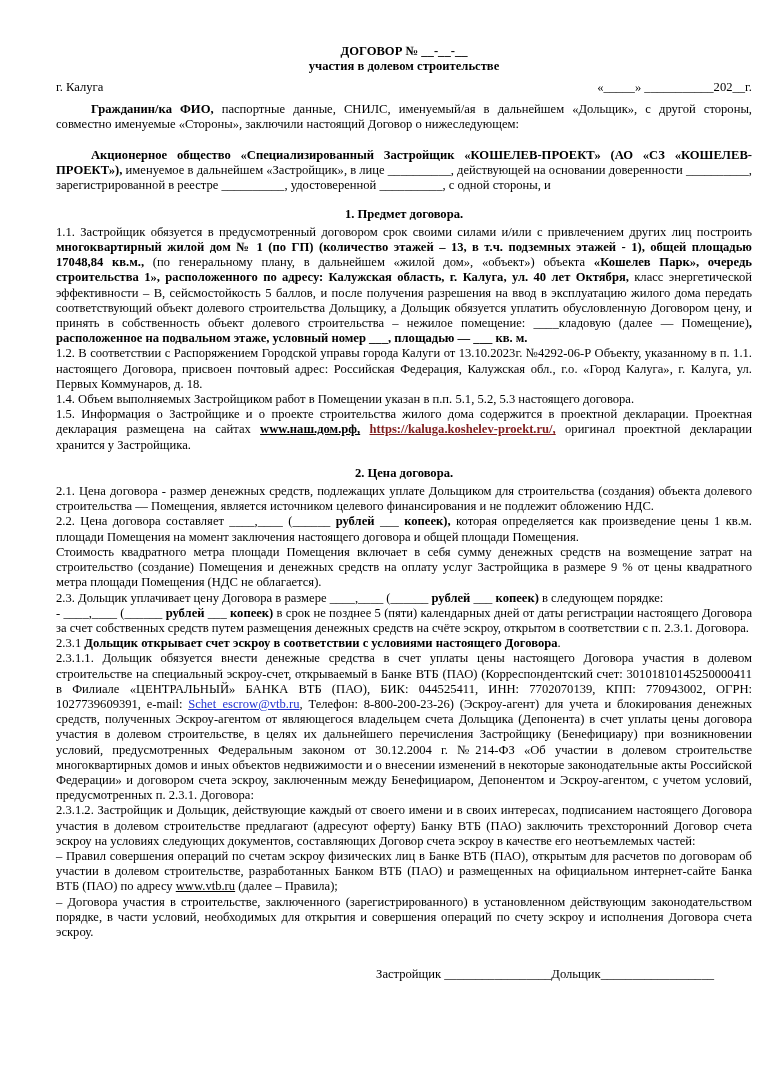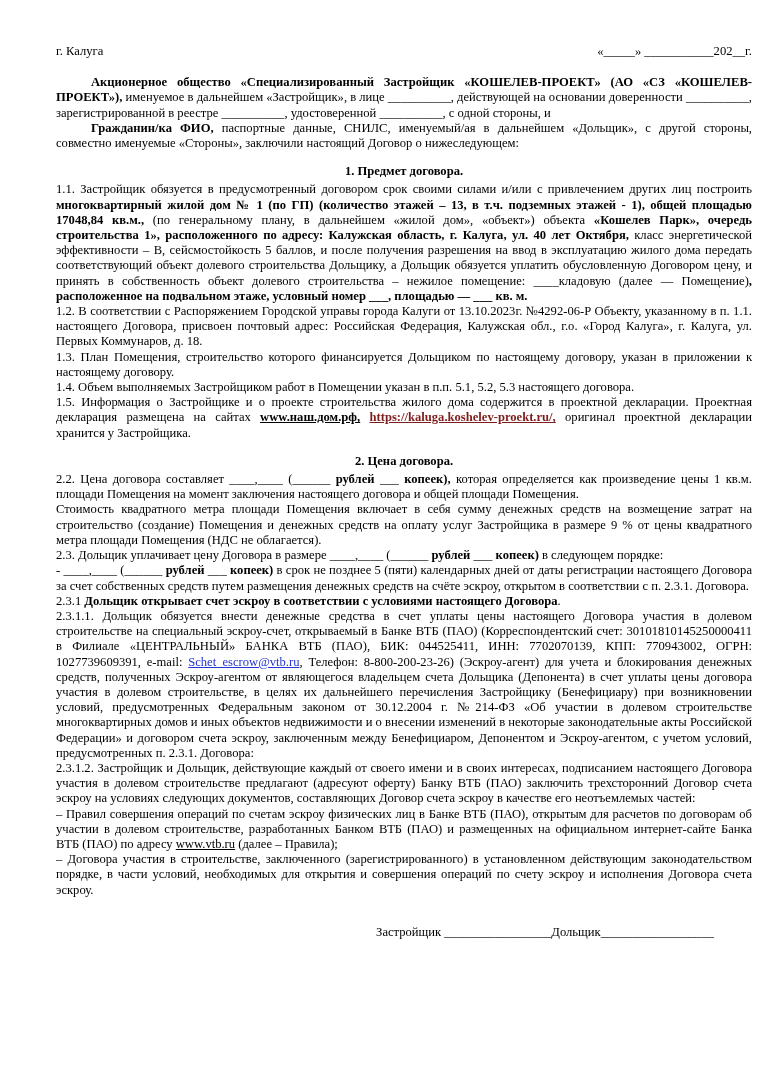--- a/index.html
+++ b/index.html
@@ -52,36 +52,40 @@
     justify-content: flex-end;
     margin-top: 27px;
     padding-right: 38px;
   }
 </style>
 </head>
 <body>
 
 <div class="page">
 
+  <div class="title">
+    <div>ДОГОВОР № __-__-__</div>
+    <div>участия в долевом строительстве</div>
+  </div>
 
   <div class="meta-row">
     <span>г. Калуга</span>
     <span>«_____» ___________202__г.</span>
   </div>
 
   <div>
+      <p class="para indent"><span class="b">Гражданин/ка ФИО,</span><span> паспортные данные, СНИЛС, именуемый/ая в дальнейшем «Дольщик», с другой стороны, совместно именуемые «Стороны», заключили настоящий Договор о нижеследующем:</span></p>
       <p class="para indent first"><span class="b">Акционерное общество «Специализированный Застройщик «КОШЕЛЕВ-ПРОЕКТ» (АО «СЗ «КОШЕЛЕВ-ПРОЕКТ»),</span><span> именуемое в дальнейшем «Застройщик», в лице __________, действующей на основании доверенности __________, зарегистрированной в реестре __________, удостоверенной __________, с одной стороны, и</span></p>
-      <p class="para indent"><span class="b">Гражданин/ка ФИО,</span><span> паспортные данные, СНИЛС, именуемый/ая в дальнейшем «Дольщик», с другой стороны, совместно именуемые «Стороны», заключили настоящий Договор о нижеследующем:</span></p>
       <p class="para heading"><span>1. Предмет договора.</span></p>
       <p class="para"><span>1.1. Застройщик обязуется в предусмотренный договором срок своими силами и/или с привлечением других лиц построить </span><span class="b">многоквартирный жилой дом № 1 (по ГП) (количество этажей – 13, в т.ч. подземных этажей - 1), общей площадью 17048,84 кв.м.,</span><span> (по генеральному плану, в дальнейшем «жилой дом», «объект») объекта </span><span class="b">«Кошелев Парк», очередь строительства 1», расположенного по адресу: Калужская область, г. Калуга, ул. 40 лет Октября,</span><span> класс энергетической эффективности – В, сейсмостойкость 5 баллов, и после получения разрешения на ввод в эксплуатацию жилого дома передать соответствующий объект долевого строительства Дольщику, а Дольщик обязуется уплатить обусловленную Договором цену, и принять в собственность объект долевого строительства – нежилое помещение: ____кладовую (далее — Помещение)</span><span class="b">, расположенное на подвальном этаже, условный номер ___, площадью — ___ кв. м.</span></p>
       <p class="para"><span>1.2. В соответствии с Распоряжением Городской управы города Калуги от 13.10.2023г. №4292-06-Р Объекту, указанному в п. 1.1. настоящего Договора, присвоен почтовый адрес: Российская Федерация, Калужская обл., г.о. «Город Калуга», г. Калуга, ул. Первых Коммунаров, д. 18.</span></p>
-      <p class="para"><span>1.3. План Помещения, строительство которого финансируется Дольщиком по настоящему договору, указан в приложении к настоящему договору.</span></p>
       <p class="para"><span>1.4. Объем выполняемых Застройщиком работ в Помещении указан в п.п. 5.1, 5.2, 5.3 настоящего договора.</span></p>
       <p class="para"><span>1.5. Информация о Застройщике и о проекте строительства жилого дома содержится в проектной декларации. Проектная декларация размещена на сайтах </span><span class="b u">www.наш.дом.рф,</span><span> </span><span class="b link" style="color: #7f1d1d;">https://kaluga.koshelev-proekt.ru/,</span><span> оригинал проектной декларации хранится у Застройщика.</span></p>
       <p class="para heading"><span>2. Цена договора.</span></p>
+      <p class="para"><span>2.1. Цена договора - размер денежных средств, подлежащих уплате Дольщиком для строительства (создания) объекта долевого строительства — Помещения, является источником целевого финансирования и не подлежит обложению НДС.</span></p>
       <p class="para"><span>2.2. Цена договора составляет ____,____ (______ </span><span class="b">рублей</span><span> ___ </span><span class="b">копеек),</span><span> которая определяется как произведение цены 1 кв.м. площади Помещения на момент заключения настоящего договора и общей площади Помещения.</span></p>
       <p class="para"><span>Стоимость квадратного метра площади Помещения включает в себя сумму денежных средств на возмещение затрат на строительство (создание) Помещения и денежных средств на оплату услуг Застройщика в размере 9 % от цены квадратного метра площади Помещения (НДС не облагается).</span></p>
       <p class="para"><span>2.3. Дольщик уплачивает цену Договора в размере ____,____ (______ </span><span class="b">рублей</span><span> ___ </span><span class="b">копеек)</span><span> в следующем порядке:</span></p>
       <p class="para"><span>- ____,____ (______ </span><span class="b">рублей</span><span> ___ </span><span class="b">копеек)</span><span> в срок не позднее 5 (пяти) календарных дней от даты регистрации настоящего Договора за счет собственных средств путем размещения денежных средств на счёте эскроу, открытом в соответствии с п. 2.3.1. Договора.</span></p>
       <p class="para"><span>2.3.1 </span><span class="b">Дольщик открывает счет эскроу в соответствии с условиями настоящего Договора</span><span>.</span></p>
       <p class="para"><span>2.3.1.1. Дольщик обязуется внести денежные средства в счет уплаты цены настоящего Договора участия в долевом строительстве на специальный эскроу-счет, открываемый в Банке ВТБ (ПАО) (Корреспондентский счет: 30101810145250000411 в Филиале «ЦЕНТРАЛЬНЫЙ» БАНКА ВТБ (ПАО), БИК: 044525411, ИНН: 7702070139, КПП: 770943002, ОГРН: 1027739609391, e-mail: </span><span class="link" style="color: rgb(36, 53, 209);">Schet_escrow@vtb.ru</span><span>, Телефон: 8-800-200-23-26) (Эскроу-агент) для учета и блокирования денежных средств, полученных Эскроу-агентом от являющегося владельцем счета Дольщика (Депонента) в счет уплаты цены договора участия в долевом строительстве, в целях их дальнейшего перечисления Застройщику (Бенефициару) при возникновении условий, предусмотренных Федеральным законом от 30.12.2004 г. №214-ФЗ «Об участии в долевом строительстве многоквартирных домов и иных объектов недвижимости и о внесении изменений в некоторые законодательные акты Российской Федерации» и  договором счета эскроу, заключенным между Бенефициаром, Депонентом и Эскроу-агентом, с учетом условий, предусмотренных п. 2.3.1. Договора:</span></p>
       <p class="para"><span>2.3.1.2. Застройщик и Дольщик, действующие каждый от своего имени и в своих интересах, подписанием настоящего Договора участия в долевом строительстве предлагают (адресуют оферту) Банку ВТБ (ПАО) заключить трехсторонний Договор счета эскроу на условиях следующих документов, составляющих Договор счета эскроу в качестве его неотъемлемых частей:</span></p>
       <p class="para"><span>– Правил совершения операций по счетам эскроу физических лиц в Банке ВТБ (ПАО), открытым для расчетов по договорам об участии в долевом строительстве, разработанных Банком ВТБ (ПАО) и размещенных на официальном интернет-сайте Банка ВТБ (ПАО) по адресу </span><span class="u">www.vtb.ru</span><span> (далее – Правила);</span></p>
       <p class="para"><span>– Договора участия в строительстве, заключенного (зарегистрированного) в установленном действующим законодательством порядке, в части условий, необходимых для открытия и совершения операций по счету эскроу и исполнения Договора счета эскроу.</span></p>
     </div>

